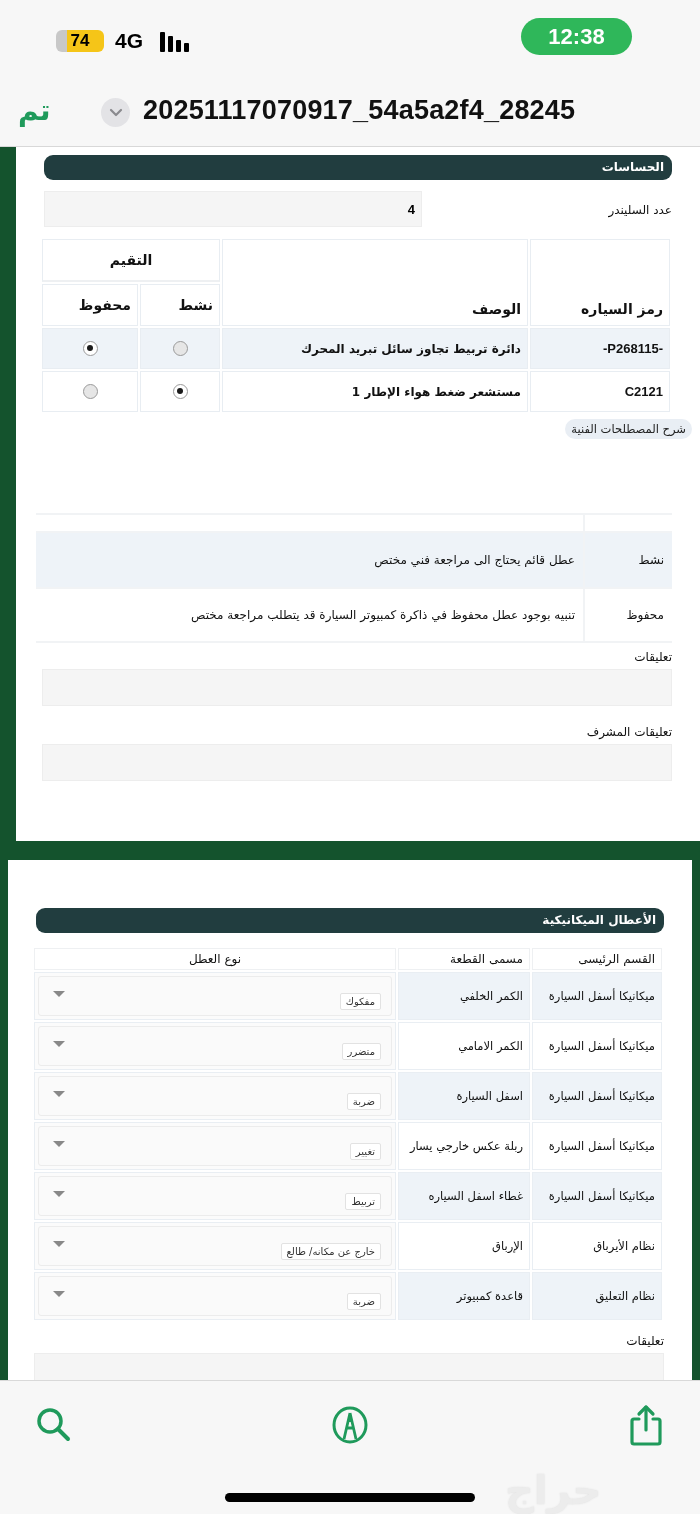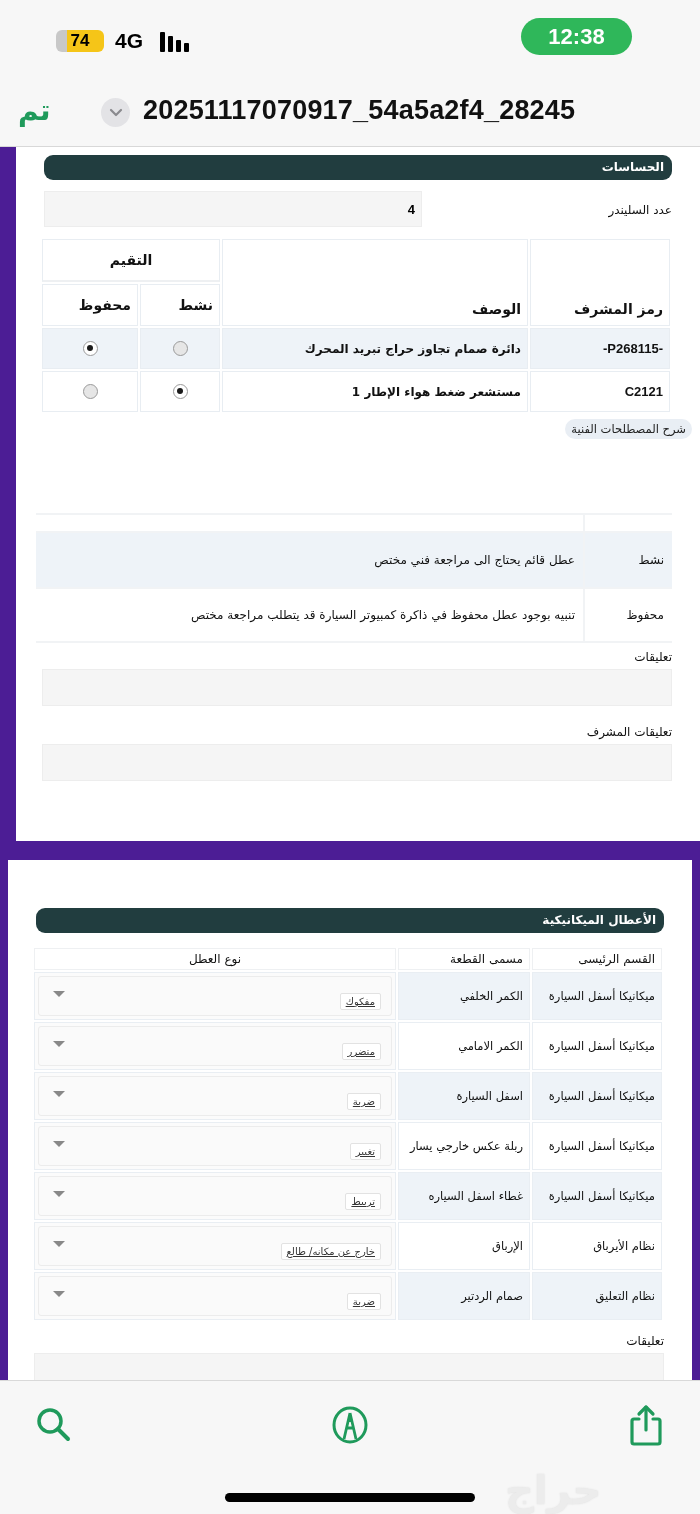--- a/index.html
+++ b/index.html
@@ -1,17 +1,17 @@
 <!DOCTYPE html>
 <html><head>
 <meta charset="utf-8">
 <style>
   * { box-sizing: border-box; margin: 0; padding: 0; }
   html, body { width: 700px; height: 1514px; overflow: hidden; background: #f7f7f7; font-family: "DejaVu Sans", sans-serif; }
-  .screen { position: relative; width: 700px; height: 1470px; background: #4c1d95; }
+  .screen { position: relative; width: 700px; height: 1470px; background: #14532d; }
 
   
   .statusbar { position: absolute; top: 0; left: 0; width: 700px; height: 80px; background: #f7f7f7; }
   .battery { position: absolute; left: 56px; top: 30px; width: 48px; height: 22px; border-radius: 6px; background: linear-gradient(90deg, #c8c8c8 0 22%, #f5c518 22% 100%); font: bold 17px "Liberation Sans", sans-serif; color: #000; text-align: center; line-height: 22px; }
   .net { position: absolute; left: 115px; top: 29px; font: bold 21px "Liberation Sans", sans-serif; color: #000; }
   .signal { position: absolute; left: 160px; top: 32px; display: flex; align-items: flex-end; gap: 3px; height: 20px; }
   .signal span { display: block; width: 5px; background: #000; border-radius: 1px; }
   .clock { position: absolute; left: 521px; top: 18px; width: 111px; height: 37px; border-radius: 19px; background: #2fb75a; color: #fff; font: bold 22px "Liberation Sans", sans-serif; text-align: center; line-height: 37px; }
 
   
@@ -51,21 +51,21 @@
   .pager { position: absolute; left: 0; right: 0; top: 661px; text-align: center; font: 12px "Liberation Sans", sans-serif; color: #222; direction: ltr; }
 
   .t3 { position: absolute; right: 28px; top: 86px; width: 632px; font-size: 11.5px; color: #111; }
   .t3 td { border: 1px solid #e9eef3; height: 48px; padding: 0 6px; }
   .t3 .hdr td { height: 22px; font-size: 12px; border-color: #eef0f2; }
   .t3 .shade .c1, .t3 .shade .c2 { background: #eef3f8; }
   .t3 .c1 { width: 130px; }
   .t3 .c2 { width: 132px; }
   .t3 .c3 { background: #fbfbfb; position: relative; padding: 0; }
   .selbox { position: absolute; inset: 3px; border: 1px solid #ececec; border-radius: 3px; background: #fafafa; }
-  .selval { position: absolute; right: 10px; top: 16px; border: 1px solid #e2e2e2; background: #fff; border-radius: 2px; font-size: 10px; padding: 2px 5px; color: #333; text-decoration: underline; }
+  .selval { position: absolute; right: 10px; top: 16px; border: 1px solid #e2e2e2; background: #fff; border-radius: 2px; font-size: 10px; padding: 2px 5px; color: #333; }
   .caret { position: absolute; left: 14px; top: 14px; width: 0; height: 0; border-left: 6px solid transparent; border-right: 6px solid transparent; border-top: 6px solid #888; }
 
   
   .toolbar { position: absolute; left: 0; top: 1380px; width: 700px; height: 134px; background: #f7f7f7; border-top: 1px solid #d9d9d9; }
   .tb-icon { position: absolute; top: 22px; width: 44px; height: 44px; display: flex; align-items: center; justify-content: center; }
   .home-ind { position: absolute; left: 225px; top: 1493px; width: 250px; height: 9px; border-radius: 5px; background: #000; }
   .watermark { position: absolute; left: 505px; top: 1467px; font: bold 40px "DejaVu Sans", sans-serif; color: #ececec; text-shadow: 0 0 2px #ddd; }
 </style>
 </head>
 <body>
@@ -98,31 +98,31 @@
     <div class="section-bar" style="top:8px">الحساسات</div>
 
     <div class="field-label" style="right:28px; top:56px;">عدد السليندر</div>
     <div class="field-box" style="right:278px; top:44px; width:378px; height:36px;">
       <span style="position:absolute; right:6px; top:10px; font:bold 13px 'Liberation Sans', sans-serif;">4</span>
     </div>
 
     <table class="t1">
       <tbody>
           <tr>
-        <th rowspan="2" style="width:140px; vertical-align:bottom; padding-bottom:8px;">رمز المشرف</th>
+        <th rowspan="2" style="width:140px; vertical-align:bottom; padding-bottom:8px;">رمز السياره</th>
         <th rowspan="2" style="vertical-align:bottom; padding-bottom:8px;">الوصف</th>
         <th colspan="2" style="text-align:center; border-bottom:2px solid #eef0f2;">التقيم</th>
       </tr>
       <tr>
         <th style="width:80px;">نشط</th>
         <th style="width:96px;">محفوظ</th>
       </tr>
       <tr class="shade">
         <td class="bold">-P268115-</td>
-        <td>دائرة صمام تجاوز حراج تبريد المحرك</td>
+        <td>دائرة تربيط تجاوز سائل تبريد المحرك</td>
         <td style="text-align:center"><span class="radio"></span></td>
         <td style="text-align:center"><span class="radio on"></span></td>
       </tr>
       <tr>
         <td class="bold">C2121</td>
         <td class="bold" style="font-family:'DejaVu Sans',sans-serif; font-size:12px;">مستشعر ضغط هواء الإطار 1</td>
         <td style="text-align:center"><span class="radio on"></span></td>
         <td style="text-align:center"><span class="radio"></span></td>
       </tr>
     </tbody>
@@ -220,21 +220,21 @@
         <td class="c2">الإرباق</td>
         <td class="c3">
               <div class="selbox">
                 <span class="selval">خارج عن مكانه/ طالع</span>
                 <span class="caret"></span>
               </div>
             </td>
       </tr>
       <tr class="shade">
         <td class="c1">نظام التعليق</td>
-        <td class="c2">صمام الردتير</td>
+        <td class="c2">قاعدة كمبيوتر</td>
         <td class="c3">
               <div class="selbox">
                 <span class="selval">ضربة</span>
                 <span class="caret"></span>
               </div>
             </td>
       </tr>
     </tbody>
       </table>
 

